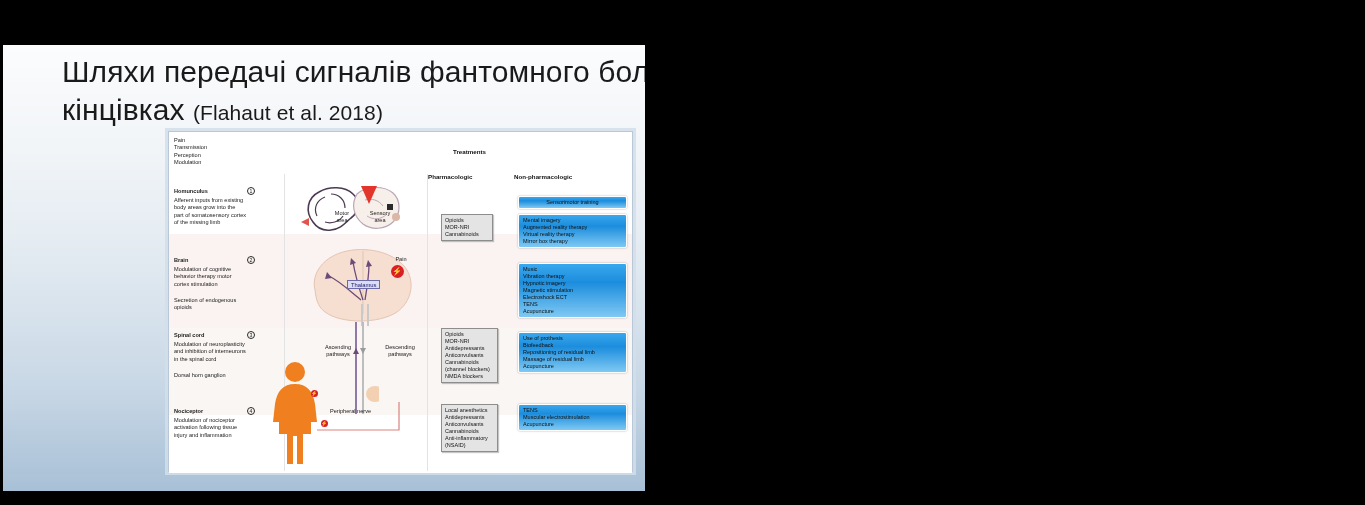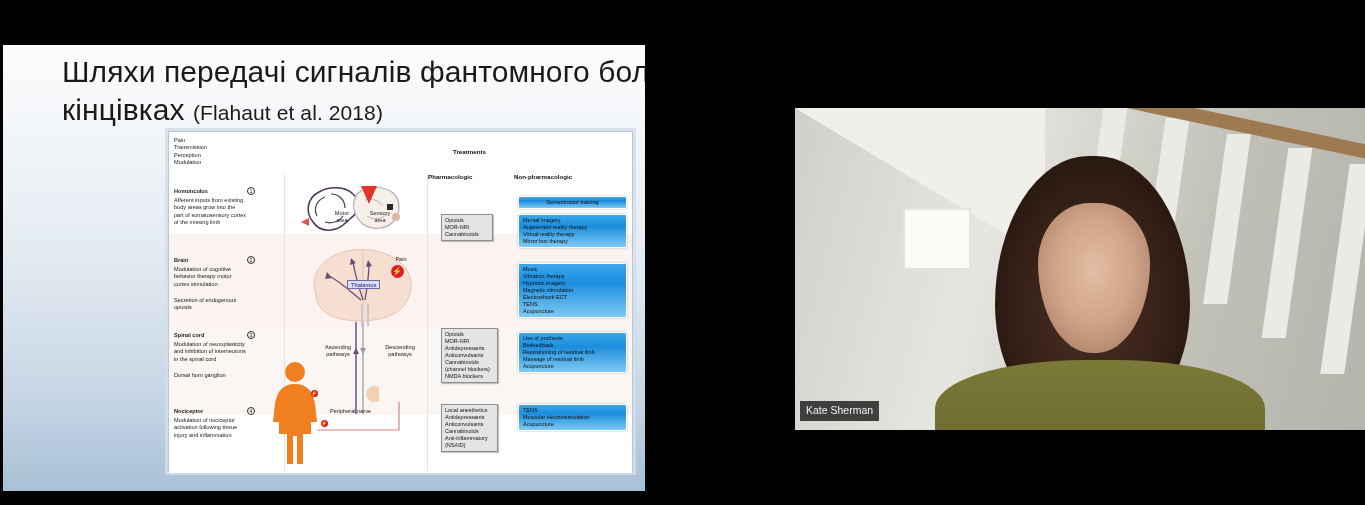--- a/index.html
+++ b/index.html
@@ -245,28 +245,14 @@
 Cannabinoids
 Anti-inflammatory
 (NSAID)</div>
       <div class="bbox" style="left:349px; top:272px; width:109px;">TENS
 Muscular electrostimulation
 Acupuncture</div>
 
     </div>
   </div>
 
-  <div id="video">
-    <div class="wall-slope" style="left:0;top:0;border-left:250px solid transparent;border-top:150px solid #f0efe9;"></div>
-    <div class="stair" style="left:300px; top:0px;  width:24px; height:120px; transform:skewX(-8deg);"></div>
-    <div class="stair" style="left:360px; top:10px; width:24px; height:150px; transform:skewX(-8deg);"></div>
-    <div class="stair" style="left:420px; top:26px; width:24px; height:170px; transform:skewX(-8deg);"></div>
-    <div class="stair" style="left:480px; top:40px; width:24px; height:190px; transform:skewX(-8deg);"></div>
-    <div class="stair" style="left:540px; top:56px; width:24px; height:210px; transform:skewX(-8deg);"></div>
-    <div class="rail" style="left:330px; top:12px; width:250px; height:14px; transform:rotate(12deg);"></div>
-    <div class="frame-pic" style="left:108px; top:100px; width:68px; height:62px;"></div>
-    <div class="head"></div>
-    <div class="face"></div>
-    <div class="torso"></div>
-    <div id="name-tag">Kate Sherman</div>
-  </div>
 
 </div>
 
 </body></html>

